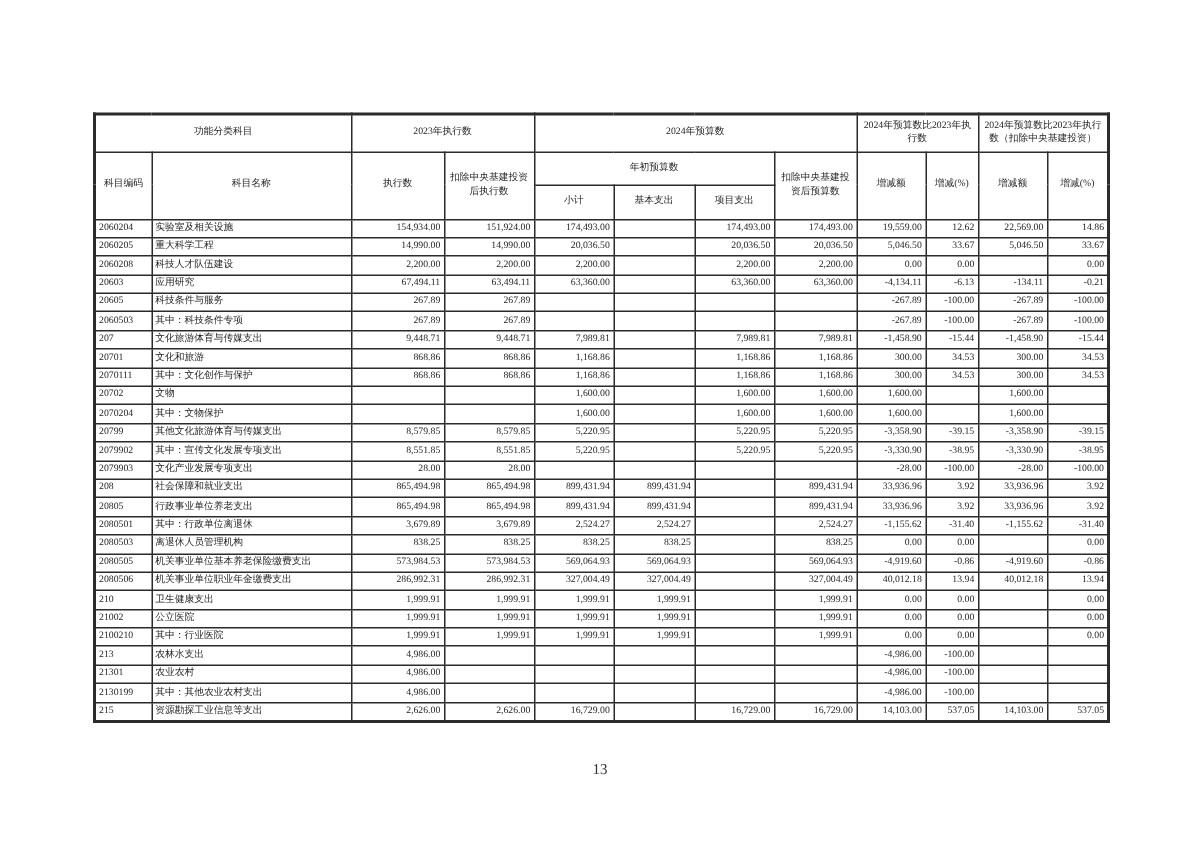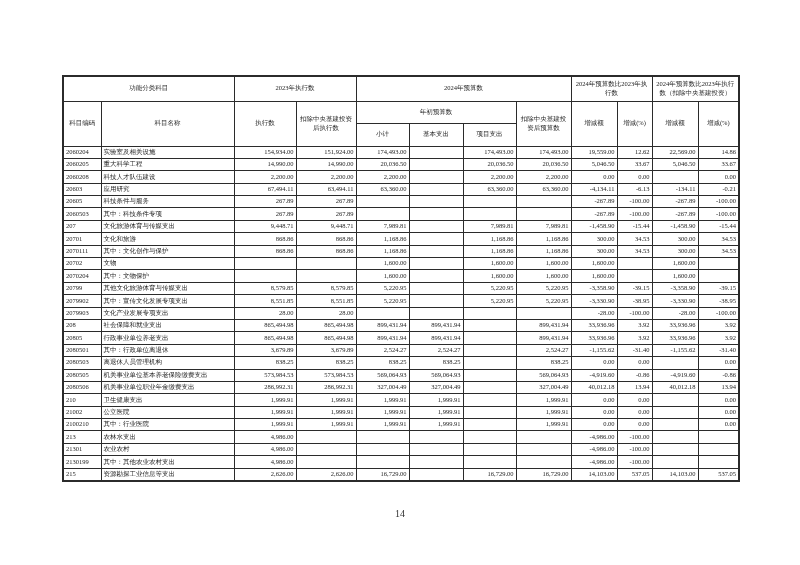--- a/index.html
+++ b/index.html
@@ -471,14 +471,14 @@
           <td class="num">16,729.00</td>
           <td class="num">16,729.00</td>
           <td class="num">14,103.00</td>
           <td class="num">537.05</td>
           <td class="num">14,103.00</td>
           <td class="num">537.05</td>
         </tr>
       </tbody>
   </table>
 
-  <div class="page-footer">14</div>
+  <div class="page-footer">13</div>
 </div>
 
 </body></html>

